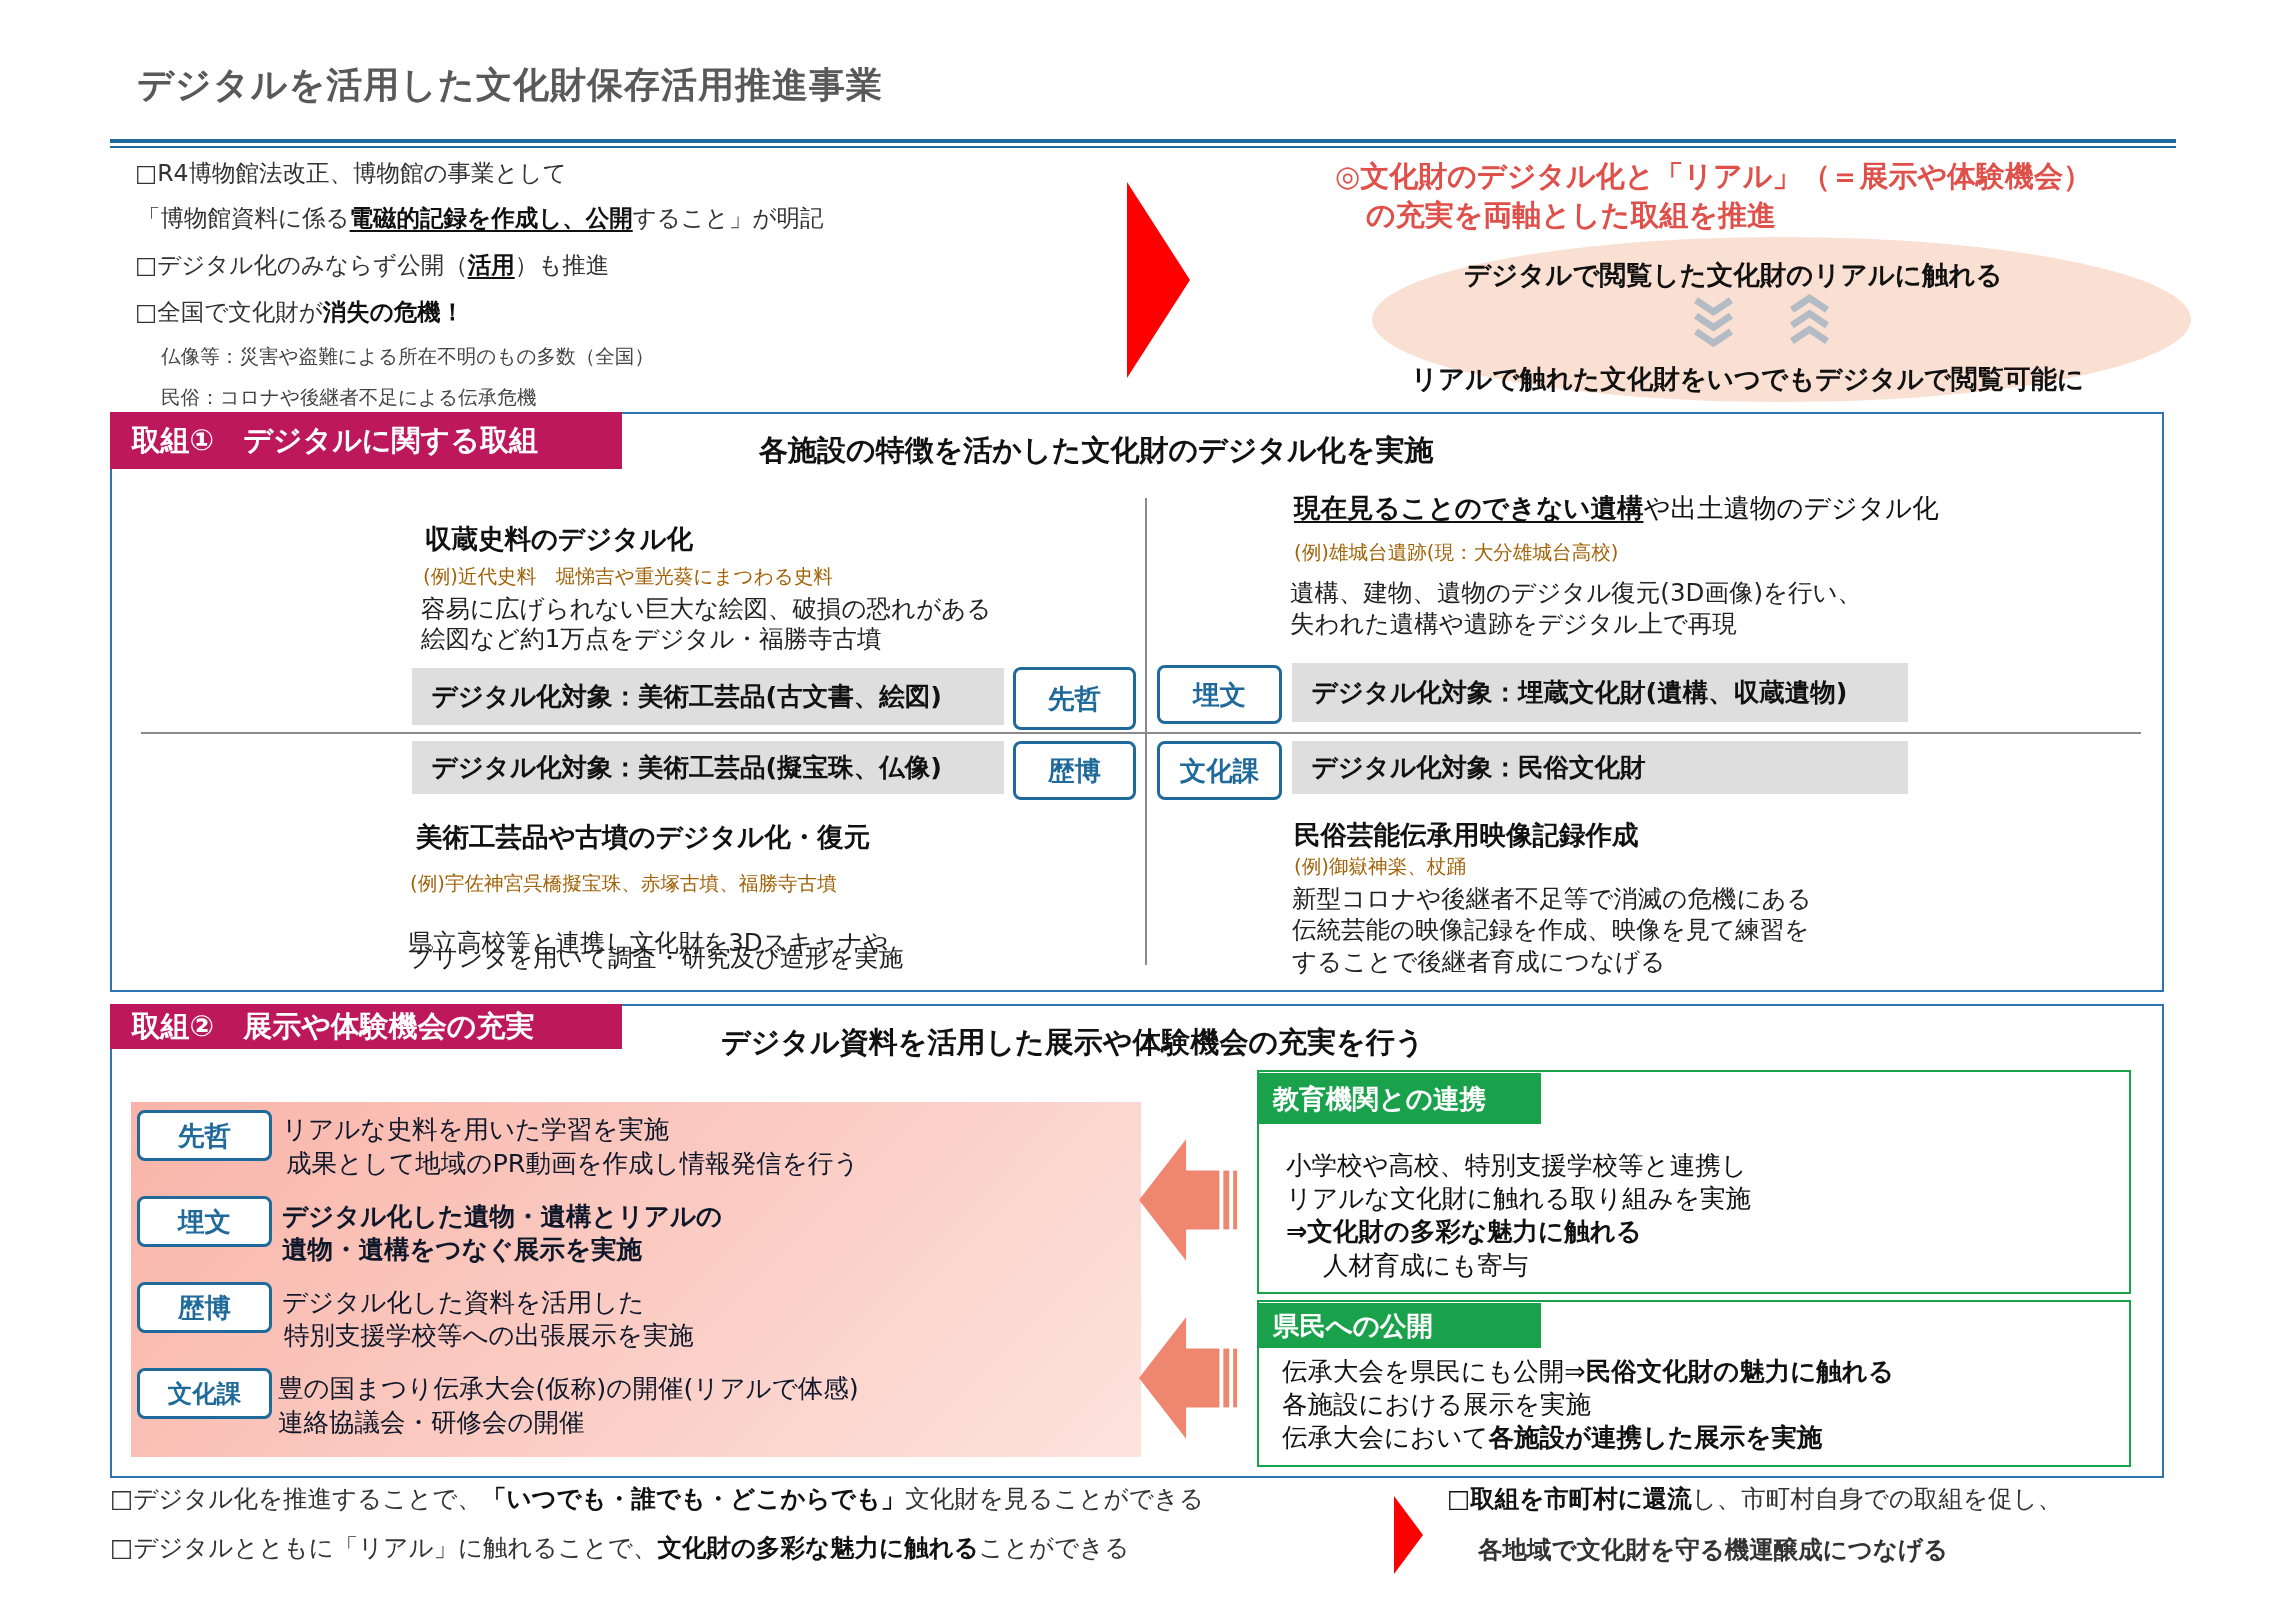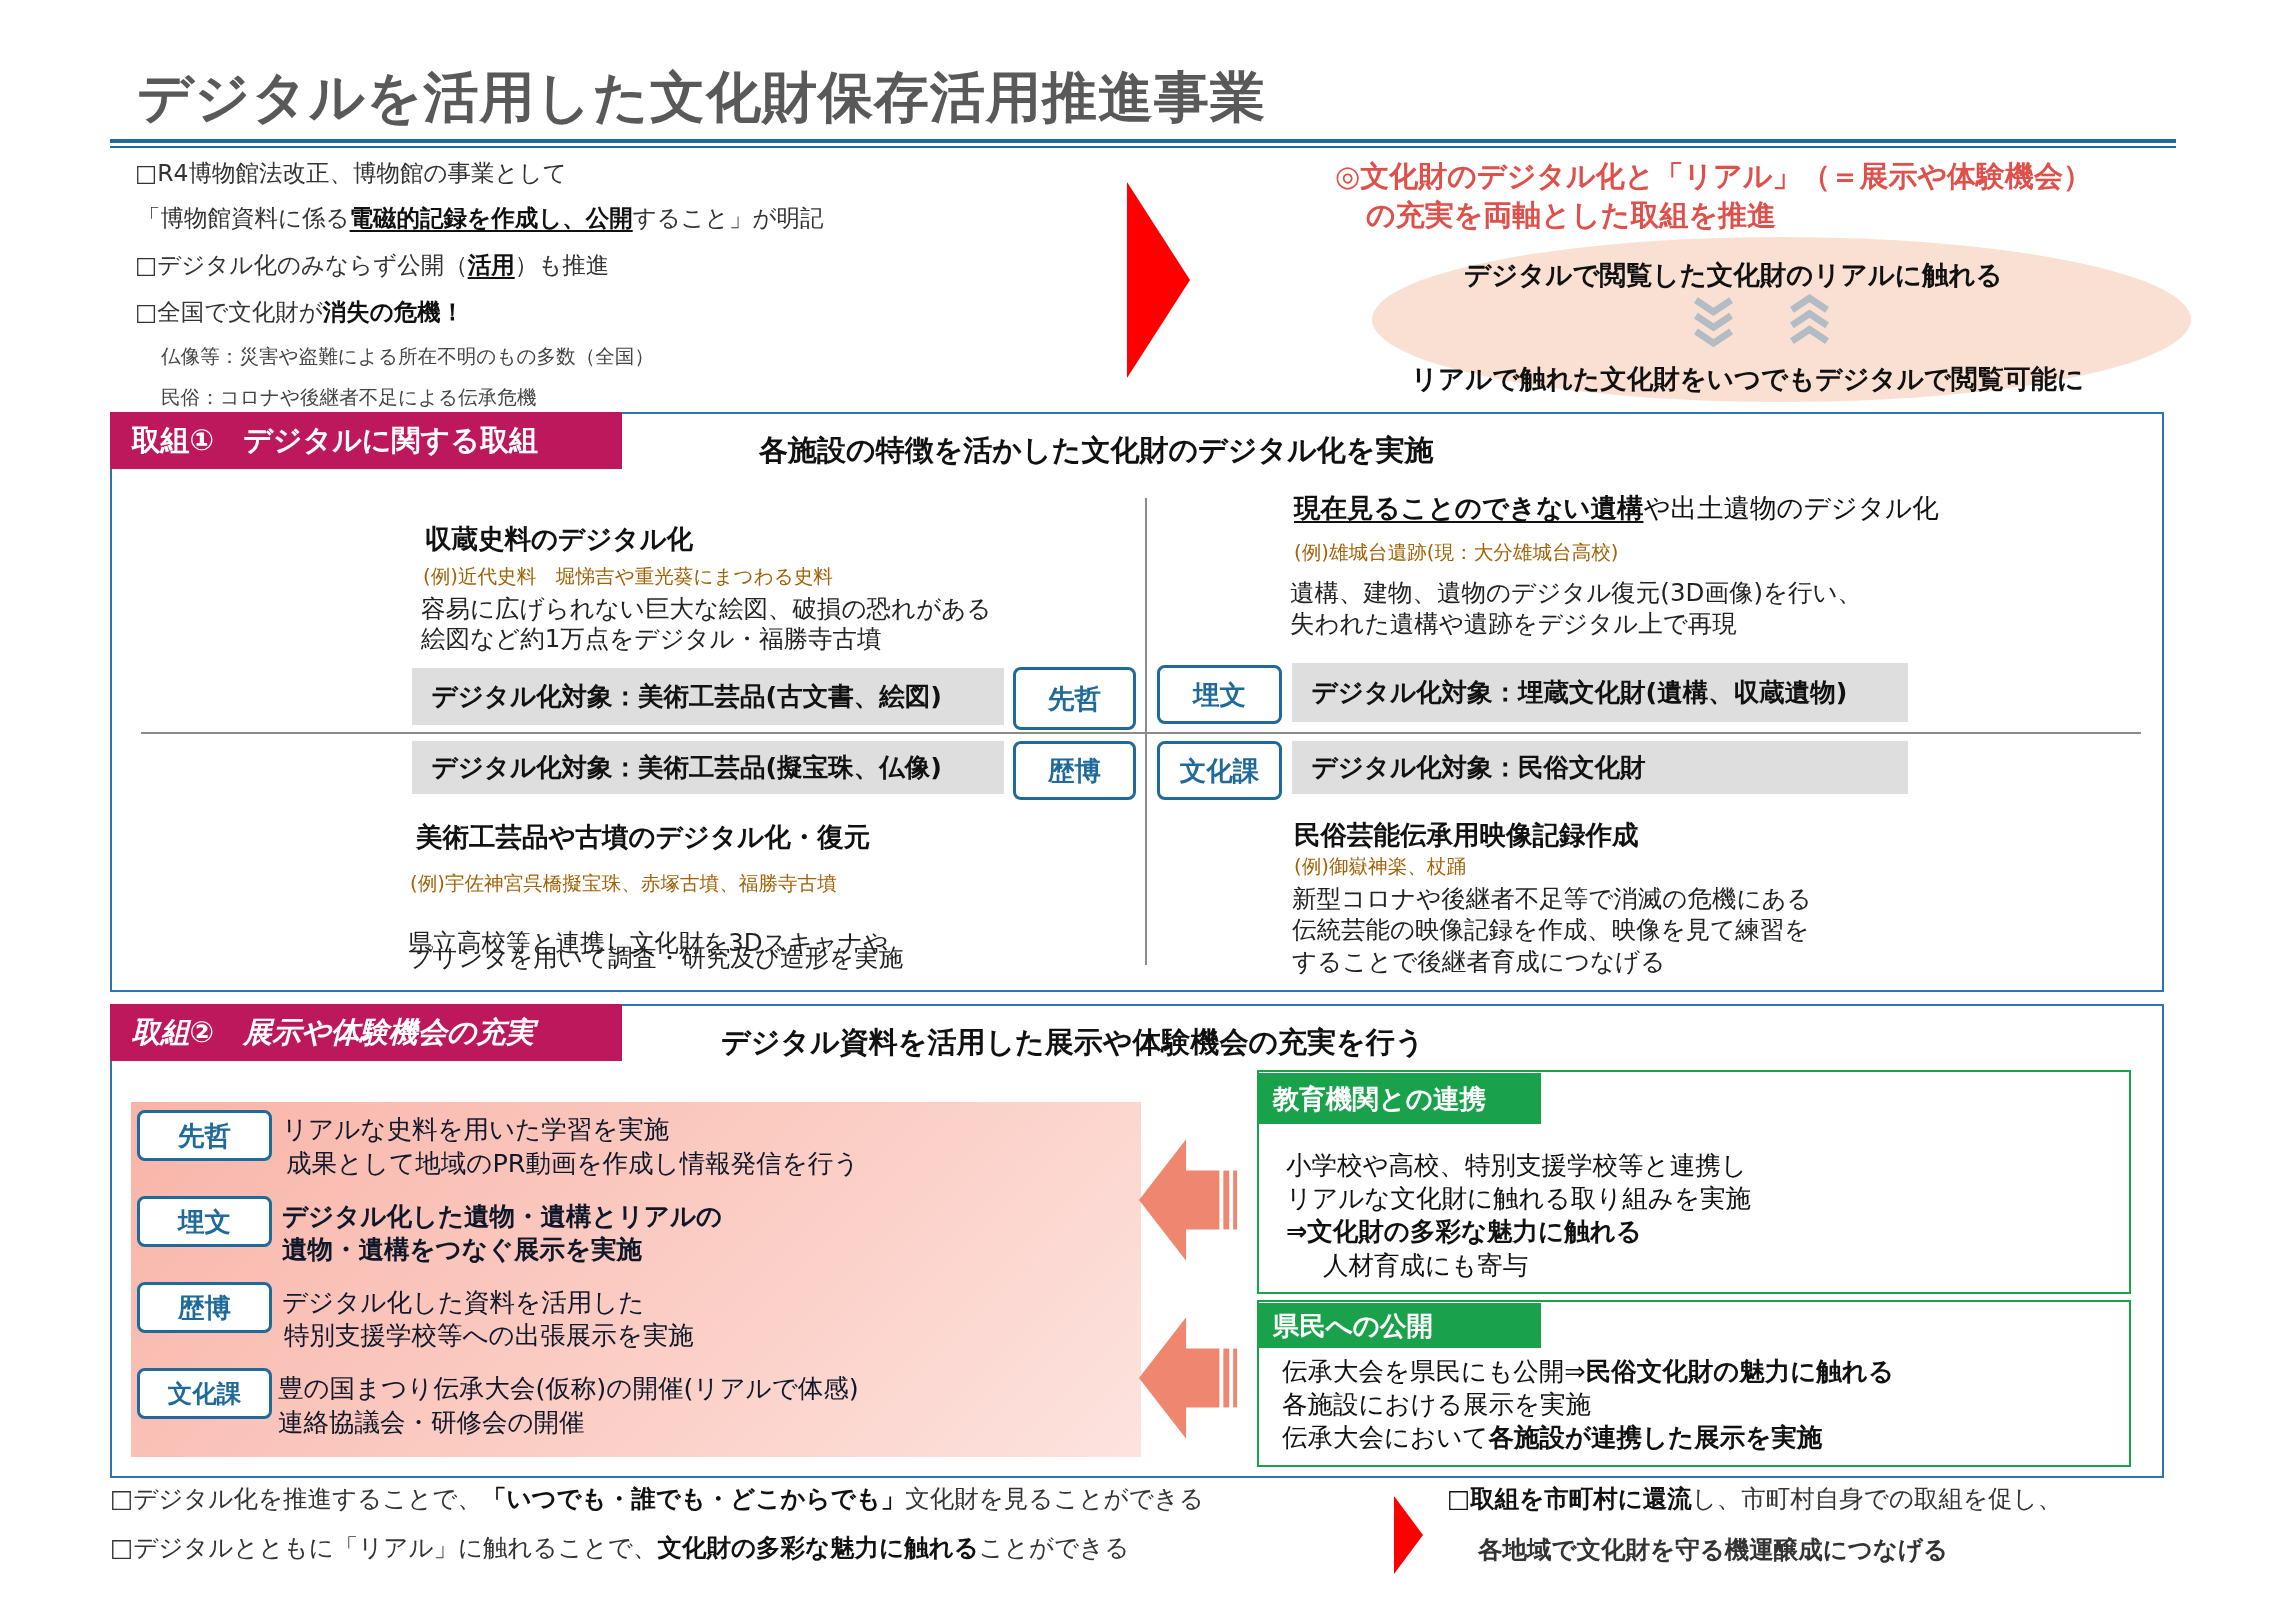--- a/index.html
+++ b/index.html
@@ -1,18 +1,18 @@
 <!DOCTYPE html>
 <html><head>
 <meta charset="utf-8">
 <style>
   html,body{margin:0;padding:0;background:#fff;}
   body{width:2292px;height:1620px;position:relative;overflow:hidden;font-family:"DejaVu Sans","Liberation Sans",sans-serif;color:#111;}
   .abs{position:absolute;}
-  .title{left:137px;top:61px;font-size:55px;font-weight:bold;color:#595959;letter-spacing:1px;white-space:nowrap;}
+  .title{left:137px;top:61px;font-size:36px;font-weight:bold;color:#595959;letter-spacing:1px;white-space:nowrap;}
   .rule1{left:110px;top:139px;width:2066px;height:3.9px;background:#1f6a9a;}
   .rule2{left:110px;top:146px;width:2066px;height:2px;background:#1f6a9a;}
   .intro-line{font-size:23.5px;color:#333;white-space:nowrap;}
   .intro-sub{font-size:19.6px;color:#444;white-space:nowrap;}
   .b{font-weight:bold;color:#111;}
   .u{text-decoration:underline;text-underline-offset:3.9px;}
   .red-tri{width:0;height:0;border-top:98px solid transparent;border-bottom:98px solid transparent;border-left:63px solid #ff0000;}
   .headline-red{font-size:29px;font-weight:bold;color:#e0504a;white-space:nowrap;line-height:39px;}
   .ellipse{left:1372px;top:237px;width:819px;height:165px;border-radius:50%;background:#f9e0d2;}
   .ell-text{font-size:26.5px;font-weight:bold;color:#111;white-space:nowrap;}
@@ -109,21 +109,21 @@
 
 <div class="abs badge" style="left:1157px;top:741px;width:125px;height:59px;">文化課</div>
 <div class="abs graybar" style="left:1292px;top:741px;width:616px;height:53px;">デジタル化対象：民俗文化財</div>
 <div class="abs h-item" style="left:1294px;top:817px;">民俗芸能伝承用映像記録作成</div>
 <div class="abs ex" style="left:1294px;top:853px;">(例)御嶽神楽、杖踊</div>
 <div class="abs desc" style="left:1292px;top:884px;">新型コロナや後継者不足等で消滅の危機にある</div>
 <div class="abs desc" style="left:1292px;top:915px;">伝統芸能の映像記録を作成、映像を見て練習を</div>
 <div class="abs desc" style="left:1292px;top:947px;">することで後継者育成につなげる</div>
 
 <div class="abs panel" style="left:110px;top:1004px;width:2050px;height:470px;"></div>
-<div class="abs panel-tab" style="left:110px;top:1004px;width:512px;height:57px;font-style:italic;">取組②　展示や体験機会の充実</div>
+<div class="abs panel-tab" style="left:110px;top:1004px;width:512px;height:45px;">取組②　展示や体験機会の充実</div>
 <div class="abs panel-head" style="left:721px;top:1023px;">デジタル資料を活用した展示や体験機会の充実を行う</div>
 
 <div class="abs pink"></div>
 
 <div class="abs badge" style="left:137px;top:1110px;width:135px;height:51px;">先哲</div>
 <div class="abs p-text" style="left:282px;top:1113px;">リアルな史料を用いた学習を実施</div>
 <div class="abs p-text" style="left:286px;top:1147px;">成果として地域のPR動画を作成し情報発信を行う</div>
 
 <div class="abs badge" style="left:137px;top:1196px;width:135px;height:51px;">埋文</div>
 <div class="abs p-text b" style="left:282px;top:1200px;">デジタル化した遺物・遺構とリアルの</div>

